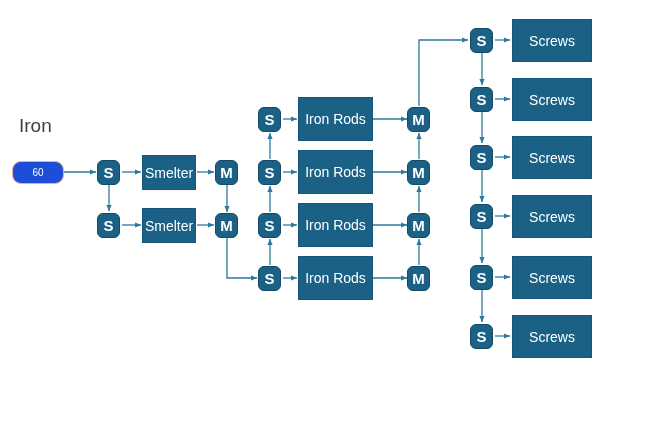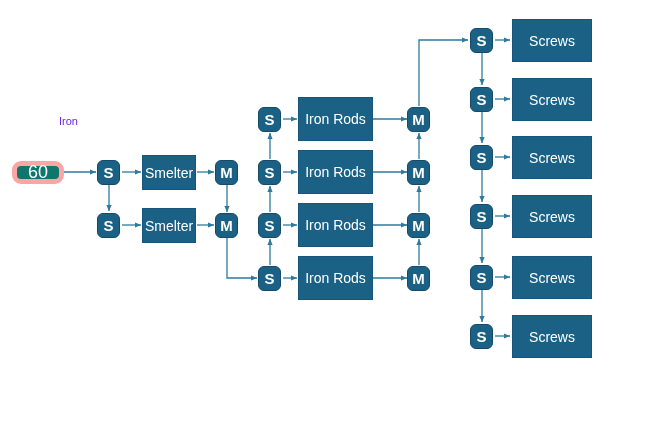--- a/index.html
+++ b/index.html
@@ -8,27 +8,27 @@
     font-family:"Liberation Sans",sans-serif;
     overflow:hidden;position:relative;
   }
   #stage{position:absolute;left:0;top:0;width:657px;height:434px;}
   svg#wires{position:absolute;left:0;top:0;width:657px;height:434px;}
 
   .node{position:absolute;box-sizing:border-box;display:flex;
         align-items:center;justify-content:center;
         color:#ffffff;text-align:center;z-index:3;}
 
-  .pill{background:#0f766e;border:5px solid #fca5a5;border-radius:9px;
-        font-size:18px;}
+  .pill{background:#1d4ed8;border:1px solid #fca5a5;border-radius:9px;
+        font-size:10px;}
   .sq{background:#1a6185;border:1.5px solid #154b68;border-radius:6px;
       font-size:15px;font-weight:700;width:23px;height:25px;}
   .rect{background:#1a6185;border:1px solid #17567a;font-size:14px;}
 
-  .label{position:absolute;color:#6d28d9;font-size:11px;z-index:3;margin-left:40px;}
+  .label{position:absolute;color:#404040;font-size:19px;z-index:3;}
 </style>
 </head>
 <body>
 
 <div id="stage">
 
   <svg id="wires" viewBox="0 0 657 434" xmlns="http://www.w3.org/2000/svg">
     <defs>
       <marker id="ah" markerWidth="7" markerHeight="7" refX="6" refY="3" orient="auto" markerUnits="userSpaceOnUse">
         <path d="M0,0.4 L6.2,3 L0,5.6 z" fill="#2d7a9e"></path>

